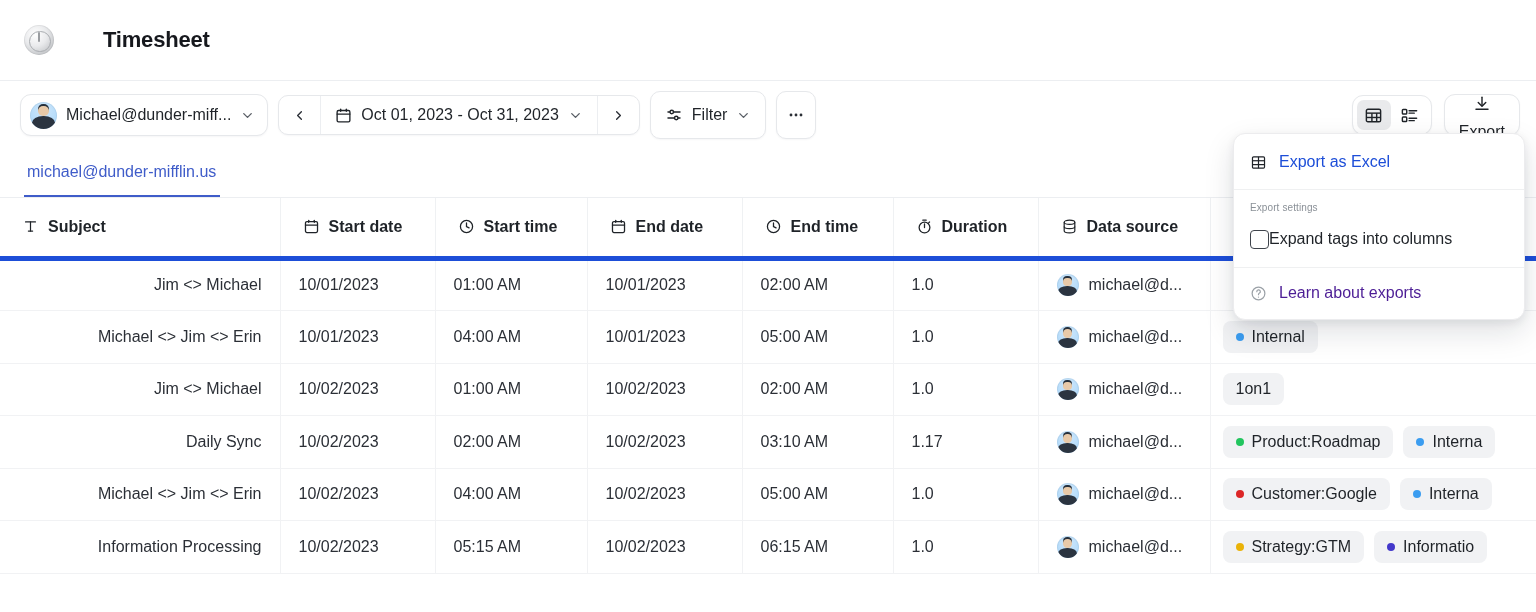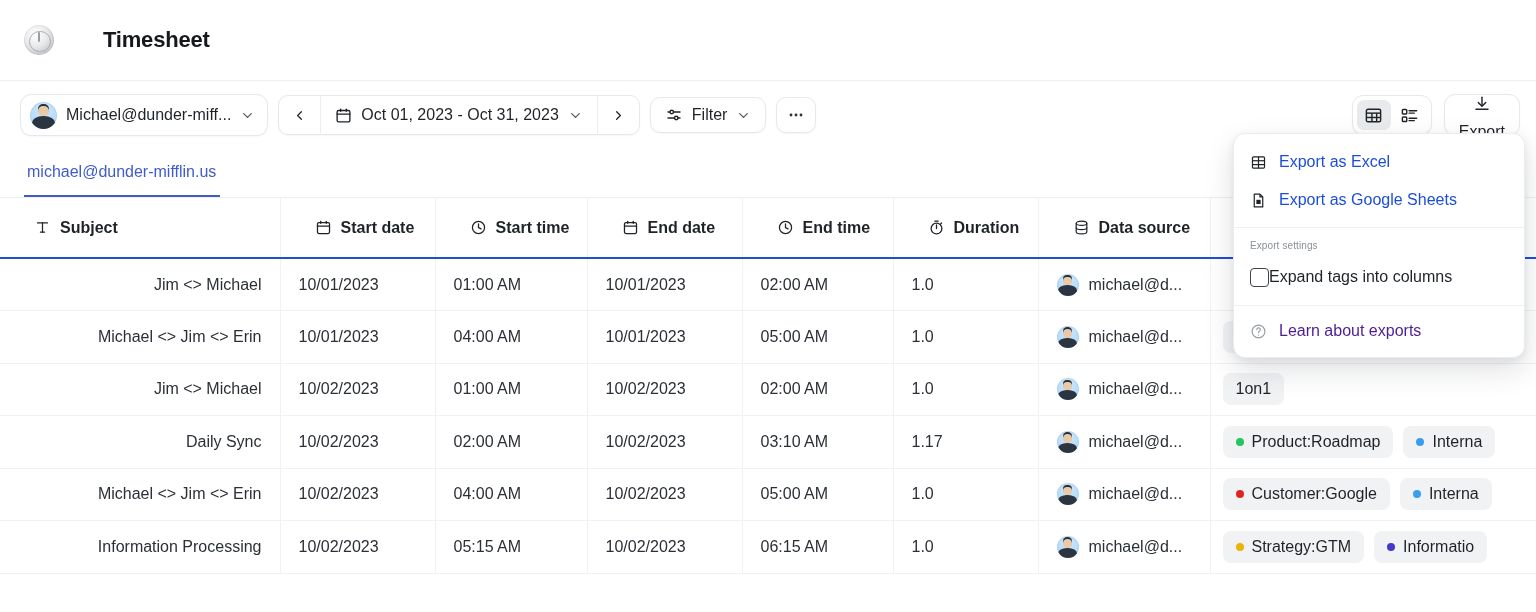--- a/index.html
+++ b/index.html
@@ -64,21 +64,21 @@
     display: flex;
     align-items: center;
     padding: 0 16px 0 20px;
     gap: 10px;
     position: relative;
   }
   .btn {
     display: inline-flex;
     align-items: center;
     gap: 9px;
-    height: 36px;
+    height: 48px;
     padding: 0 14px;
     background: #fff;
     border: 1px solid #e6e8eb;
     border-radius: 10px;
     box-shadow: 0 1px 2px rgba(16,24,40,0.04);
     font-size: 16px;
     color: #1f2328;
     cursor: pointer;
     white-space: nowrap;
     user-select: none;
@@ -183,22 +183,22 @@
 
   
   .table-wrap { width: 100%; overflow: hidden; }
   table { border-collapse: collapse; width: 1536px; table-layout: fixed; }
   thead th {
     height: 60px;
     font-size: 16px;
     font-weight: 700;
     color: #1f2328;
     text-align: left;
-    padding: 0 34px;
-    border-bottom: 2px solid #1d4ed8;
+    padding: 0 22px;
+    border-bottom: 5px solid #1d4ed8;
     border-right: 1px solid #eff1f3;
     background: #fff;
     vertical-align: middle;
     white-space: nowrap;
   }
   thead th .th-inner { display: flex; align-items: center; gap: 9px; }
   tbody td {
     height: 52.5px;
     font-size: 16px;
     color: #2b2f36;
@@ -413,30 +413,20 @@
       <span>
         <svg width="17" height="17" viewBox="0 0 24 24" fill="none" stroke="#1f2328" stroke-width="1.7">
             <rect x="3.5" y="4" width="17" height="16" rx="1.6"></rect>
             <line x1="3.5" y1="9.5" x2="20.5" y2="9.5"></line>
             <line x1="3.5" y1="15" x2="20.5" y2="15"></line>
             <line x1="12" y1="4" x2="12" y2="20"></line>
           </svg>
       </span>
       <span>Export as Excel</span>
     </div>
-    <div class="menu-item">
-      <span>
-        <svg width="17" height="17" viewBox="0 0 24 24" fill="none" stroke="#1f2328" stroke-width="1.7" stroke-linejoin="round">
-            <path d="M6 3h8l4 4v14H6z"></path>
-            <polyline points="14 3 14 7 18 7"></polyline>
-            <rect x="9" y="11" width="6" height="6" fill="#1f2328" stroke="none"></rect>
-          </svg>
-      </span>
-      <span>Export as Google Sheets</span>
-    </div>
 
     <div class="menu-sep"></div>
 
     <div class="menu-section">Export settings</div>
 
     <div class="menu-check">
       <span class="checkbox"></span>
       <span>Expand tags into columns</span>
     </div>
 

